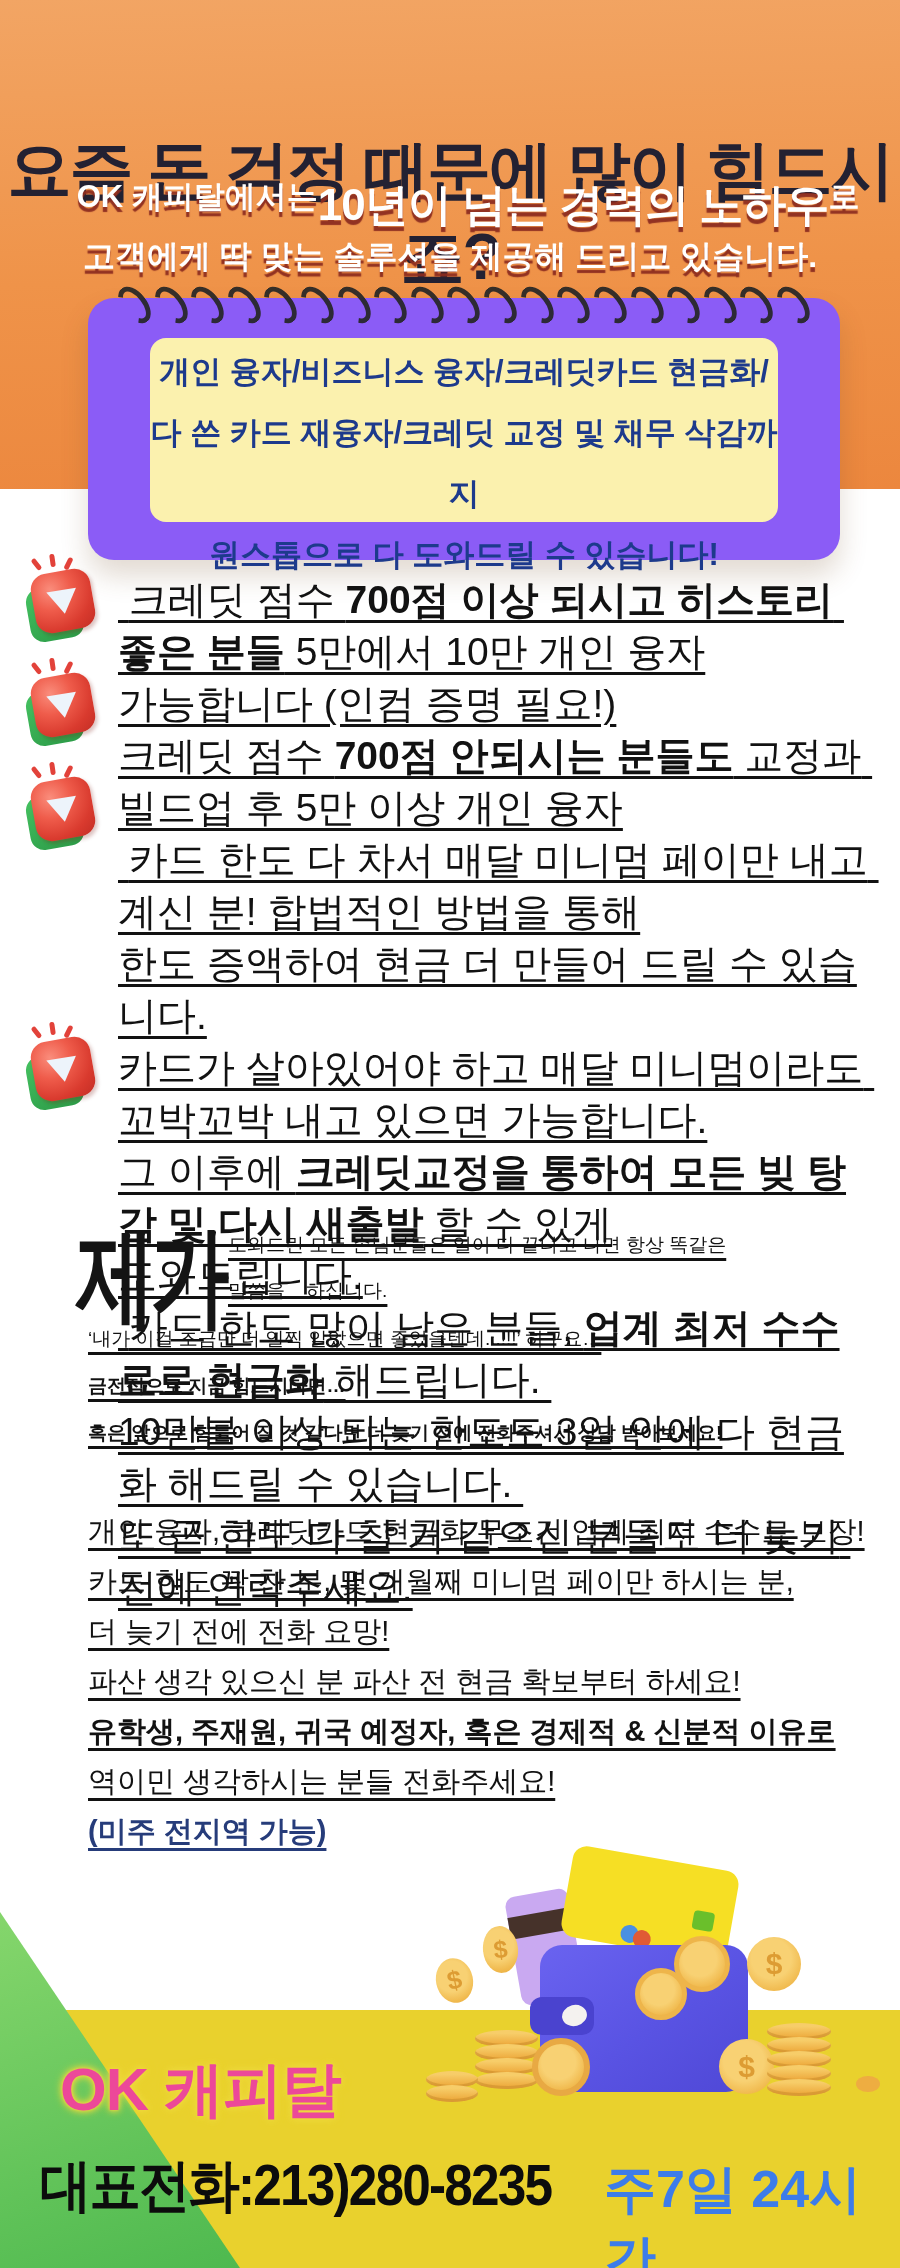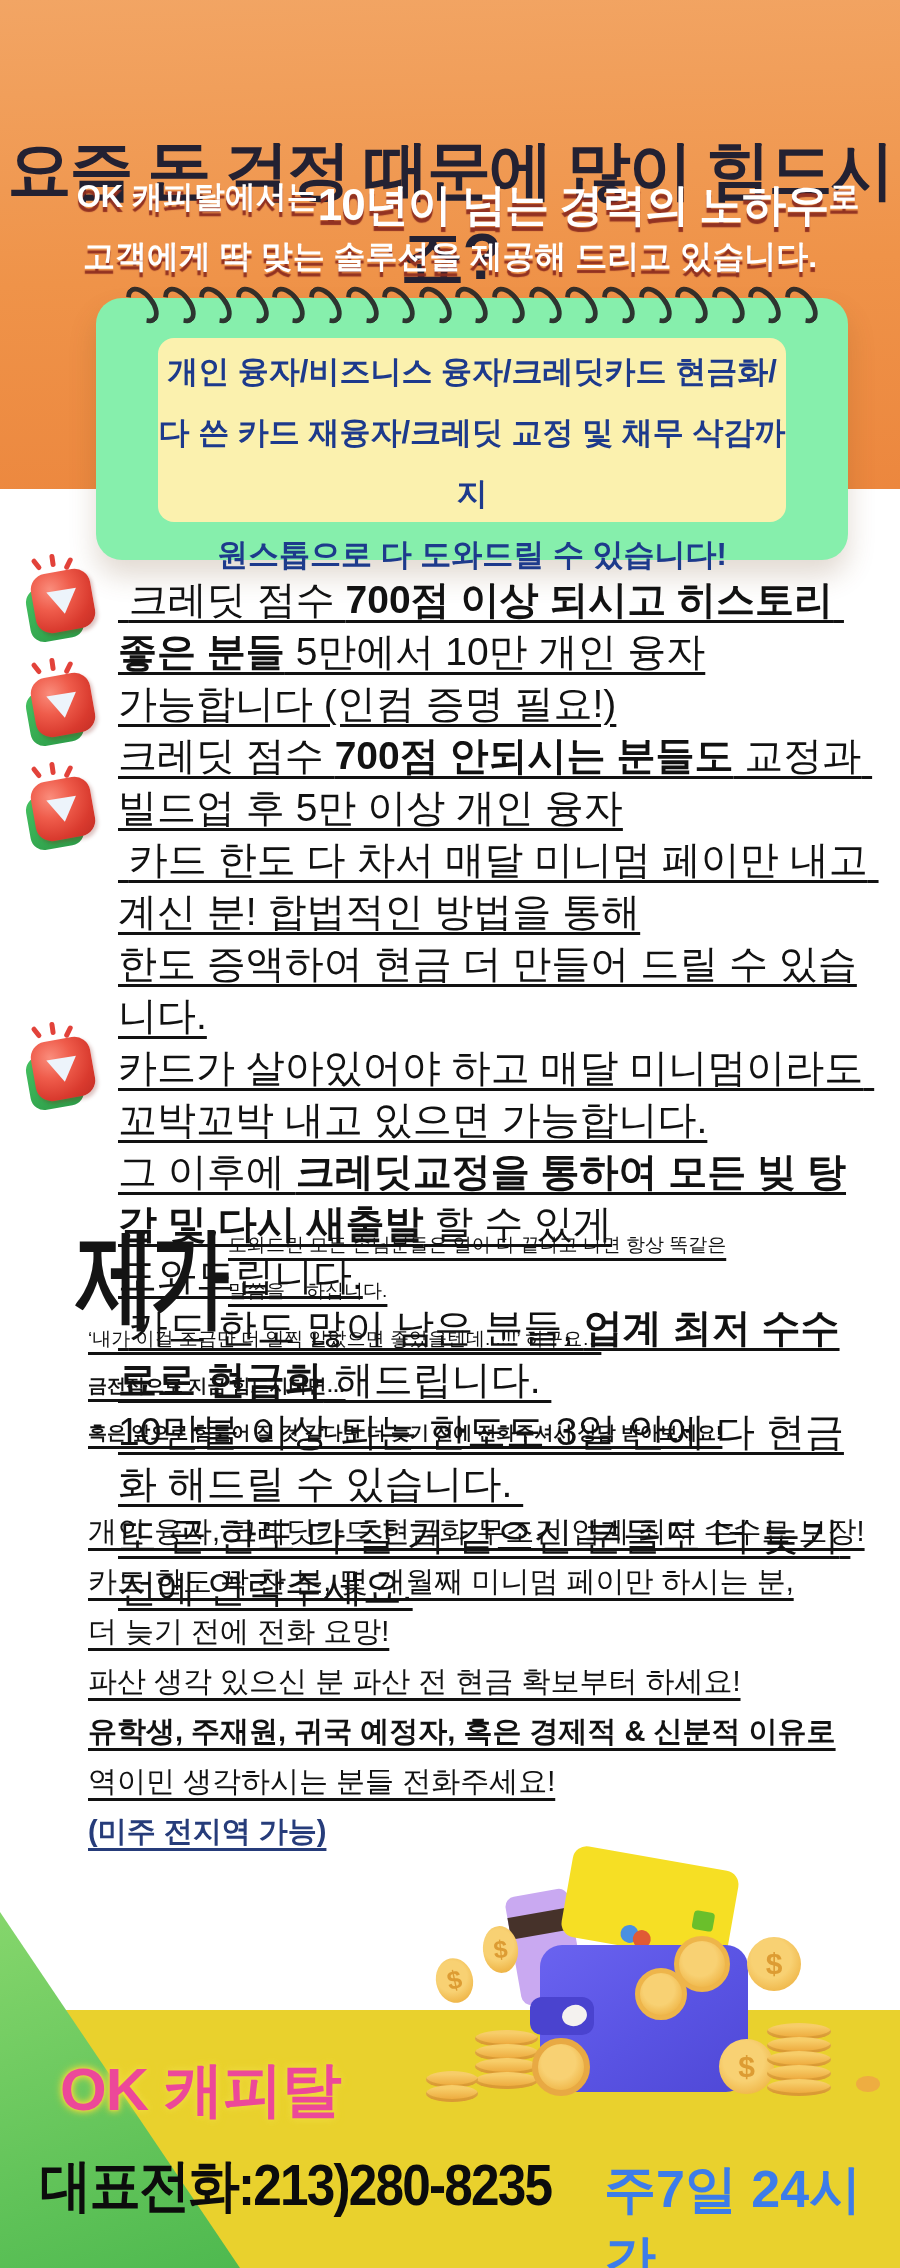--- a/index.html
+++ b/index.html
@@ -13,21 +13,21 @@
   .hero-title{position:absolute;left:0;top:84px;width:100%;text-align:center;
         font-size:64px;font-weight:800;letter-spacing:-2px;color:#232132;}
   .hero-sub1{position:absolute;left:0;top:176px;width:100%;display:flex;justify-content:center;
         align-items:flex-start;color:#fff;text-shadow:0 5px 1px rgba(140,44,32,.95);margin-left:18px;}
   .hero-sub1 .pre,.hero-sub1 .suf{font-size:31px;font-weight:800;}
   .hero-sub1 .em{font-size:44px;font-weight:900;letter-spacing:-1px;}
   .hero-sub2{position:absolute;left:0;top:235px;width:100%;text-align:center;color:#fff;
         font-size:32px;font-weight:800;text-shadow:0 5px 1px rgba(140,44,32,.95);}
 
   
-  .notepad{position:absolute;left:96px;top:298px;width:752px;height:262px;background:#86efac;
+  .notepad{position:absolute;left:88px;top:298px;width:752px;height:262px;background:#8b5cf6;
         border-radius:26px;box-shadow:0 16px 28px rgba(110,70,30,.20);}
   .coils{position:absolute;left:34px;right:34px;top:-14px;display:flex;justify-content:space-between;}
   .coil{width:15px;height:32px;border:5px solid #262626;border-radius:50%;
         border-left-color:transparent;transform:rotate(-38deg);opacity:.92;}
   .notebox{position:absolute;left:62px;top:40px;width:628px;height:184px;background:#fbf1ae;
         border-radius:16px;text-align:center;color:#1d3a8c;font-weight:800;font-size:31px;
         line-height:61px;padding-top:3px;box-sizing:border-box;}
 
   
   .tline{white-space:pre-wrap;color:#121212;font-weight:500;}

